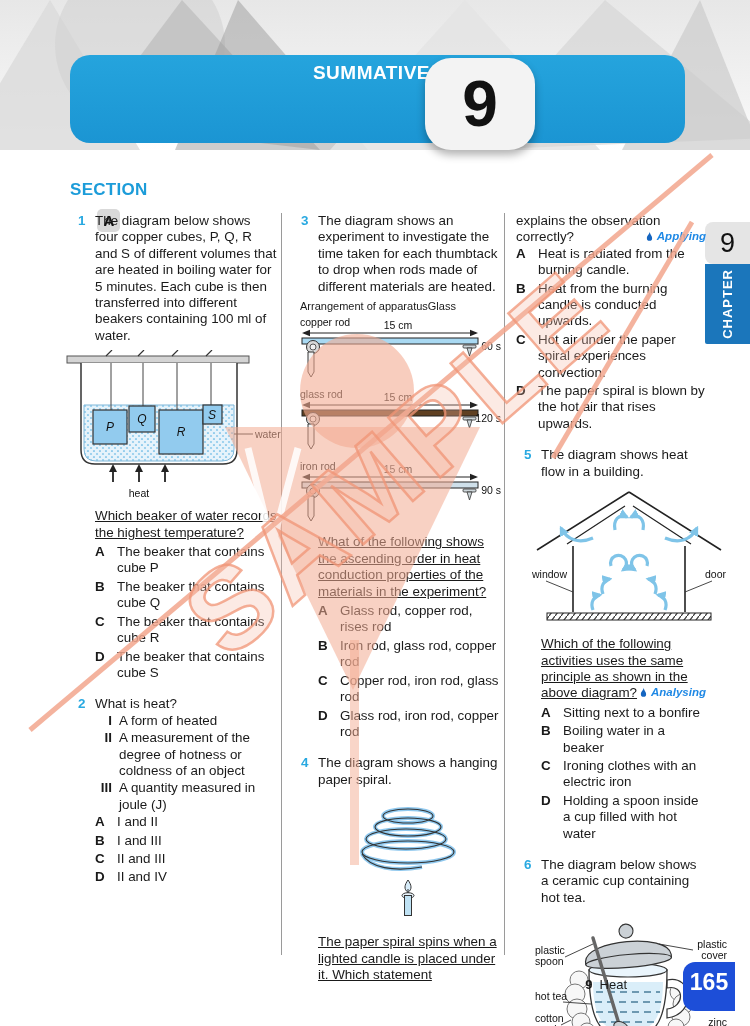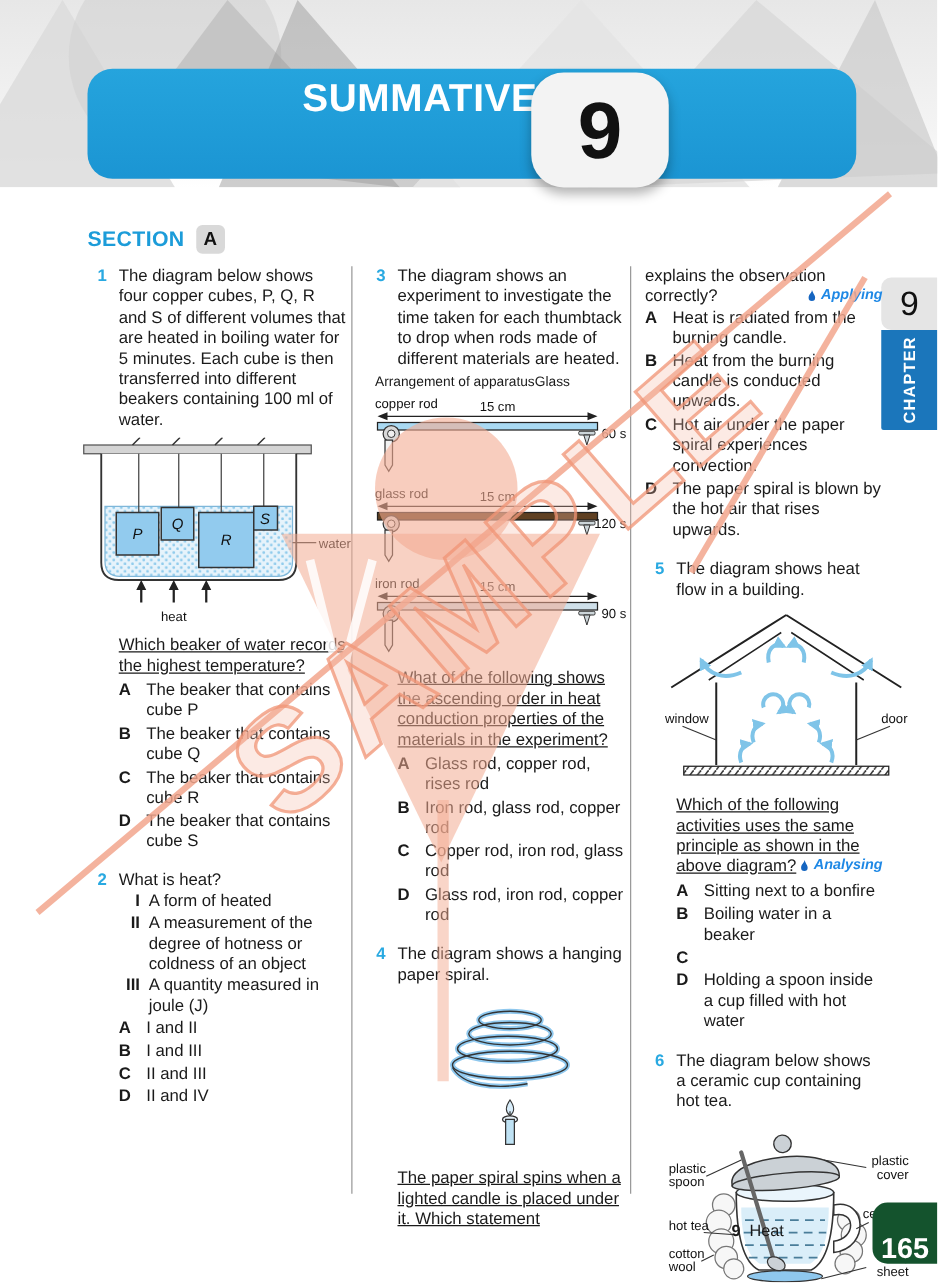--- a/index.html
+++ b/index.html
@@ -14,28 +14,28 @@
   .sh3{left:90px;width:230px;height:150px;background:#bfbfbf;opacity:.8;clip-path:polygon(40% 0,100% 100%,0 82%);}
   .sh4{left:175px;width:210px;height:150px;background:#9c9c9c;opacity:.5;clip-path:polygon(30% 0,92% 100%,0 100%);}
   .sh5{left:330px;width:270px;height:150px;background:#e4e4e4;opacity:.9;clip-path:polygon(50% 0,100% 100%,0 100%);}
   .sh6{left:470px;width:300px;height:150px;background:#d8d8d8;opacity:.8;clip-path:polygon(45% 0,100% 92%,0 100%);}
   .sh7{left:610px;width:150px;height:150px;background:#cccccc;opacity:.7;clip-path:polygon(60% 0,100% 100%,8% 100%);}
 
   
   .banner{position:absolute;left:70px;top:55px;width:615px;height:88px;border-radius:20px;
           background:linear-gradient(180deg,#25a4dd 0%,#1b95d3 100%);}
   .banner-text{position:absolute;left:70px;top:63px;width:360px;text-align:right;color:#fff;line-height:1.02;}
-  .banner-line1{font-size:31px;font-weight:bold;letter-spacing:.5px;padding-left:26px;}
+  .banner-line1{font-size:19px;font-weight:bold;letter-spacing:.5px;padding-left:26px;}
   .banner-line2{font-size:31px;font-weight:normal;letter-spacing:2px;}
   .chapter-badge{position:absolute;left:425px;top:58px;width:110px;height:92px;background:#f3f3f3;
           border-radius:26px;box-shadow:0 5px 9px rgba(0,0,0,.3);display:flex;align-items:center;justify-content:center;
           font-size:64px;font-weight:bold;color:#111;}
 
   
-  .section{position:absolute;left:70px;top:180px;display:flex;align-items:center;gap:9px;}
+  .section{position:absolute;left:70px;top:180px;display:flex;align-items:center;gap:9px;flex-direction:column;}
   .section-label{color:#1c9cd9;font-weight:bold;font-size:17px;letter-spacing:.3px;}
   .section-badge{width:23px;height:23px;background:#d9d9d9;border-radius:5px;display:flex;align-items:center;justify-content:center;
           font-weight:bold;font-size:15px;color:#111;}
 
   
   .tab-num{position:absolute;left:705px;top:222px;width:45px;height:42px;background:#e5e5e5;border-radius:8px 0 0 8px;
           display:flex;align-items:center;justify-content:center;font-size:27px;color:#111;}
   .tab-chapter{position:absolute;left:705px;top:264px;width:45px;height:80px;background:#1b76bb;border-radius:0 0 0 2px;
           display:flex;align-items:center;justify-content:center;}
   .tab-chapter span{writing-mode:vertical-rl;transform:rotate(180deg);color:#fff;font-weight:bold;font-size:13px;letter-spacing:1px;}
@@ -71,22 +71,22 @@
   .spiral{display:block;width:180px;height:132px;margin:6px 0 4px 0;}
   .house{display:block;width:196px;height:140px;margin:8px 0 2px -10px;}
   .cupsvg{display:block;width:196px;height:140px;margin:8px 0 0 -8px;}
 
   
   .wm{position:absolute;left:0;top:0;pointer-events:none;}
 
   
   .footer-chap{position:absolute;right:123px;top:977px;font-size:13px;}
   .footer-chap b{margin-right:7px;}
-  .page-badge{position:absolute;right:0;top:962px;width:52px;height:49px;background:#14532d;border-radius:12px 0 0 12px;
-        display:flex;align-items:flex-start;justify-content:center;padding-top:23px;box-sizing:border-box;
+  .page-badge{position:absolute;right:15px;top:962px;width:52px;height:49px;background:#1d4ed8;border-radius:12px 0 0 12px;
+        display:flex;align-items:flex-start;justify-content:center;padding-top:7px;box-sizing:border-box;
         color:#fff;font-weight:bold;font-size:23px;}
 </style>
 </head>
 <body>
 
 <div class="page">
 
   <svg width="0" height="0" style="position:absolute">
     <defs>
       <pattern id="dots" width="6" height="6" patternUnits="userSpaceOnUse">
@@ -394,20 +394,21 @@
         <div class="opt">
             <span class="letter">A</span>
             <span>Sitting next to a bonfire</span>
           </div>
         <div class="opt">
             <span class="letter">B</span>
             <span>Boiling water in a beaker</span>
           </div>
         <div class="opt">
             <span class="letter">C</span>
+            <span>Ironing clothes with an electric iron</span>
           </div>
         <div class="opt">
             <span class="letter">D</span>
             <span>Holding a spoon inside a cup filled with hot water</span>
           </div>
       </div>
     </div>
 
     <div class="q gap-q">
       <div class="qnum">6</div>

